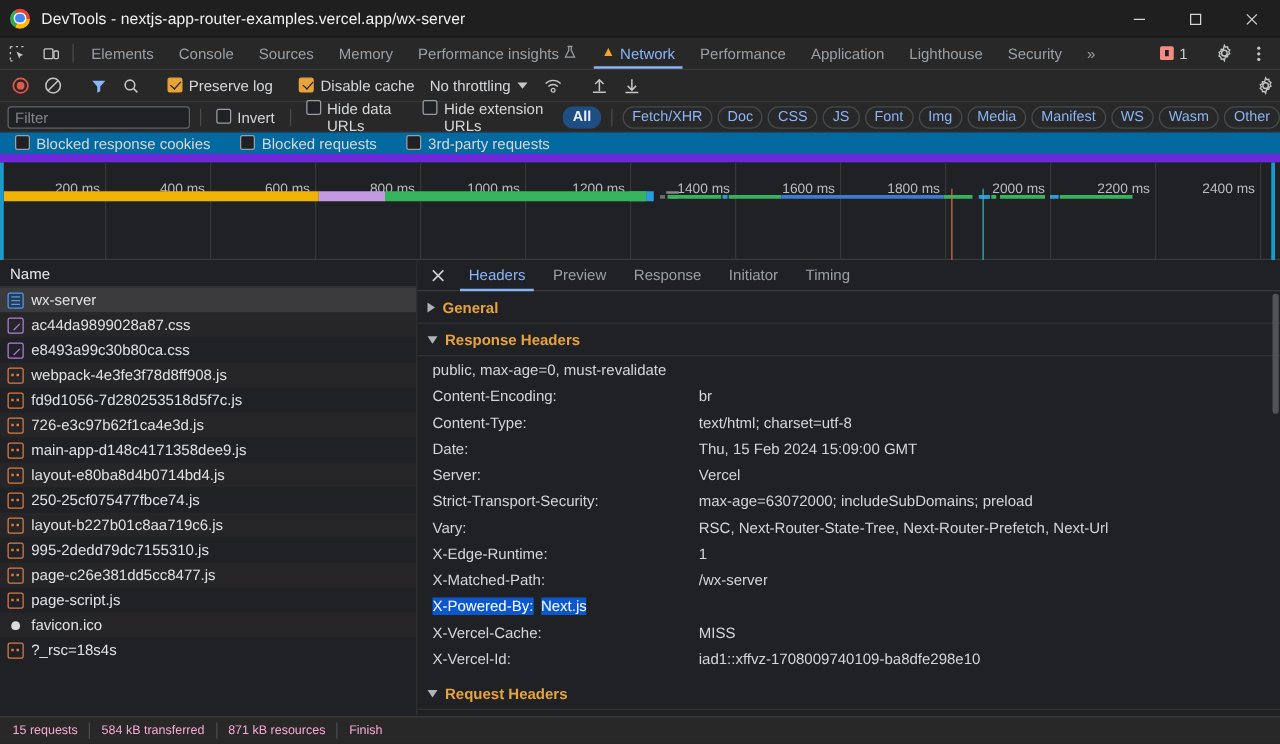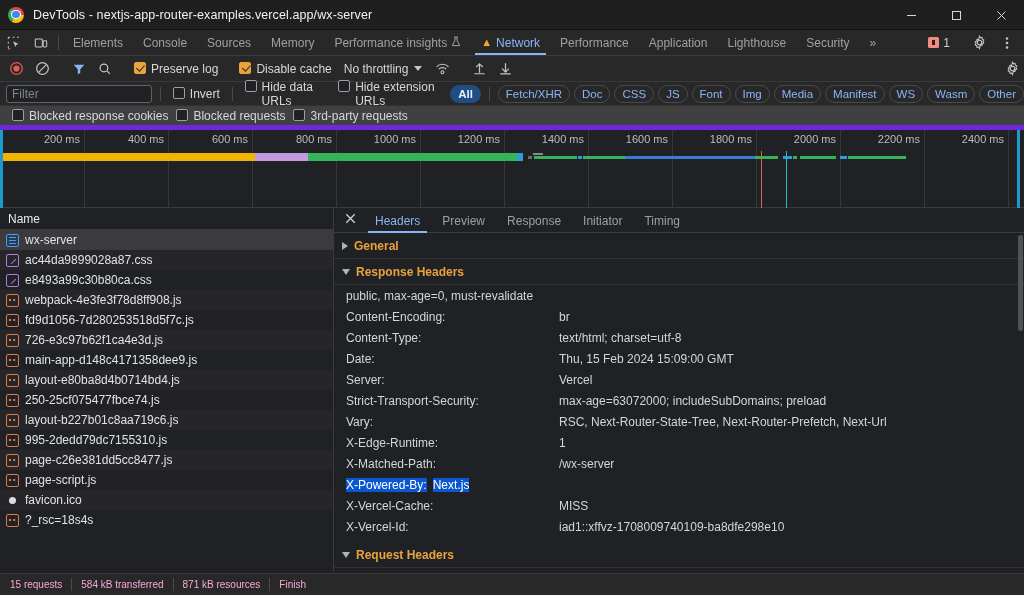--- a/index.html
+++ b/index.html
@@ -114,31 +114,31 @@
   .fb-sep { width: 1px; height: 14px; background: #4a4a4a; margin: 0 4px; }
   .type-pill {
     padding: 2px 7px; border-radius: 10px; color: #8ab4f8;
     font-size: 11.5px; white-space: nowrap; border: 1px solid transparent;
   }
   .type-pill.on { background: #1f4f82; color: #e8f0fe; font-weight: bold; }
   .type-pill.outline { border: 1px solid #454a4d; }
 
   
   #filterbar2 {
-    height: 24px; background: #404040; display: flex; align-items: center;
-    padding-left: 8px; border-bottom: 5px solid #6d28d9;
+    height: 24px; background: #0369a1; display: flex; align-items: center;
+    padding-left: 8px; gap: 16px; border-bottom: 7px solid #6d28d9;
   }
 
   
   #overview { height: 78px; background: #202124; position: relative; border-bottom: 1px solid #3b3b3b; }
   .tick {
     position: absolute; top: 0; height: 78px; border-left: 1px solid #353739;
   }
   .tick span {
-    position: absolute; right: 5px; top: 3px; font-size: 11px; color: #b9bdc1;
+    position: absolute; right: 5px; top: 15px; font-size: 11px; color: #b9bdc1;
     white-space: nowrap;
   }
   #bars { position: absolute; left: 0; right: 0; top: 21px; height: 57px; }
   .seg { position: absolute; height: 8px; top: 2px; }
   .evline { position: absolute; top: 0; width: 1px; height: 57px; }
   .sel-edge { position: absolute; top: 0; width: 3px; height: 78px; background: #1a9bcb; }
 
   
   #main { display: flex; height: 364px; }
   #left { width: 333px; background: #202124; position: relative; display: flex; flex-direction: column; }
@@ -172,21 +172,21 @@
   .ficon.img { display: flex; align-items: center; justify-content: center; }
   .ficon.img::after {
     content: ""; width: 7px; height: 7px; border-radius: 50% 50% 45% 45%;
     background: #dcdcdc;
   }
   #splitter { width: 1px; background: #3b3b3b; }
 
   
   #right { flex: 1; background: #202124; display: flex; flex-direction: column; min-width: 0; }
   #det-tabs {
-    height: 25px; display: flex; 
+    height: 25px; display: flex; align-items: center;
     border-bottom: 1px solid #3b3b3b; padding-left: 6px;
   }
   .close-x {
     width: 20px; height: 20px; display: flex; align-items: center; justify-content: center;
     color: #cfd2d4; border-radius: 2px; margin-right: 4px;
   }
   .dettab {
     padding: 0 11px; height: 25px; display: flex; align-items: center;
     color: #9aa0a6; font-size: 12px; position: relative;
   }

